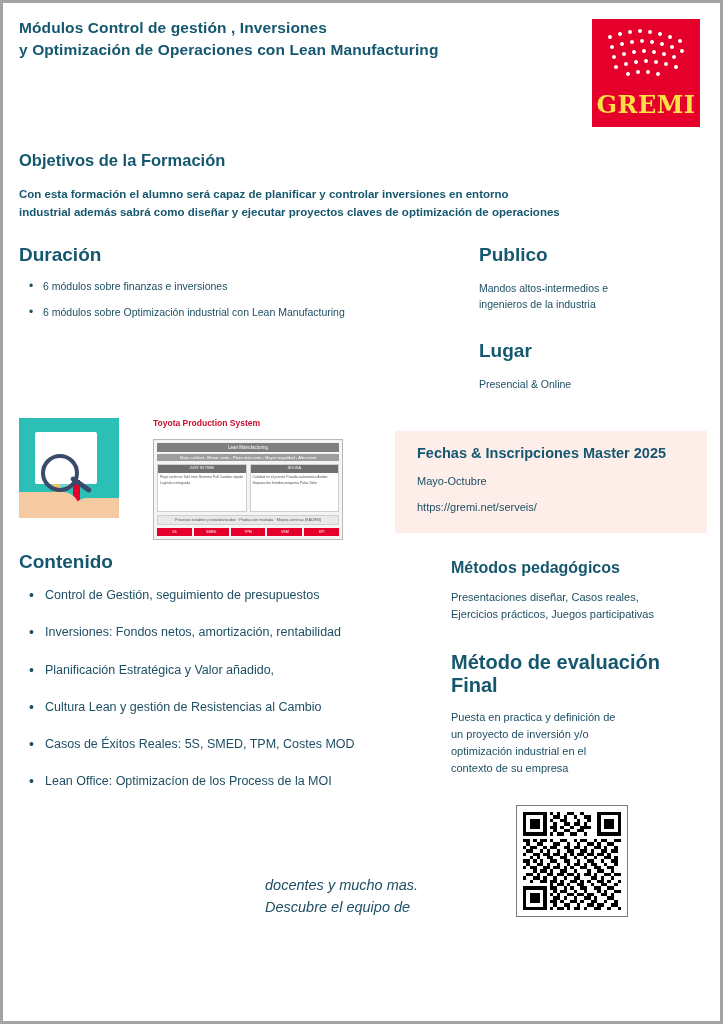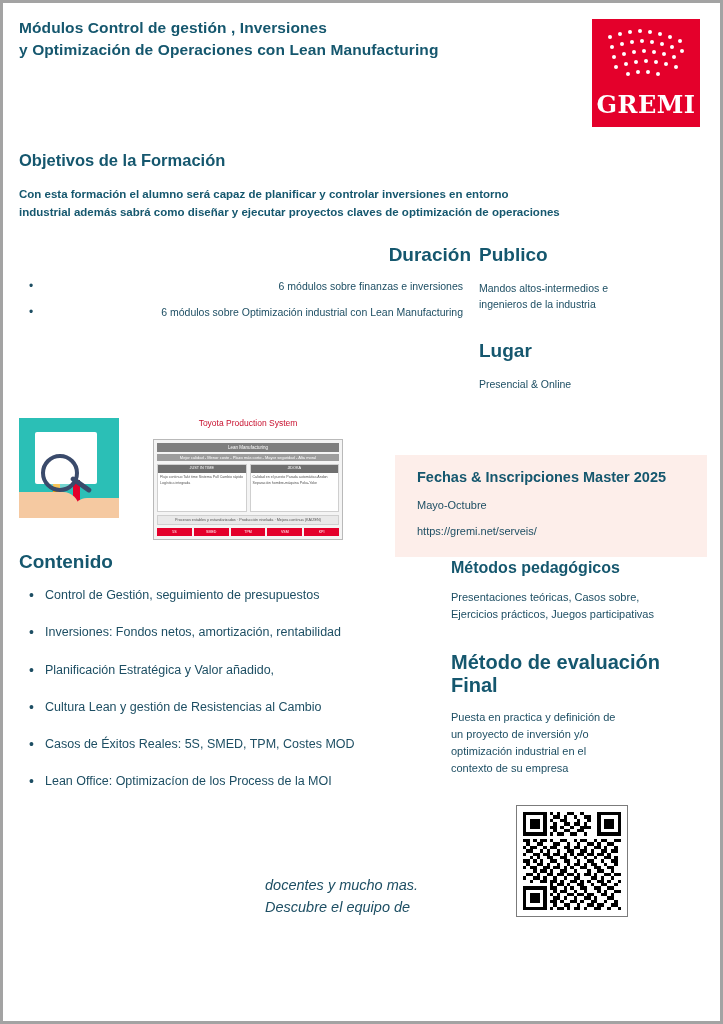--- a/index.html
+++ b/index.html
@@ -55,21 +55,21 @@
   .logo .dots {
     position: absolute;
     left: 10px; top: 8px; right: 10px;
     height: 62px;
   }
   .logo .logo-text {
     position: absolute;
     left: 0; right: 0;
     bottom: 8px;
     text-align: center;
-    color: #ffffff;
+    color: #fde047;
     font-size: 24px;
     font-weight: bold;
     letter-spacing: .5px;
     font-family: "DejaVu Serif", serif;
   }
 
   
   .h-objetivos {
     margin-top: 24px;
     font-size: 16.5px;
@@ -83,21 +83,21 @@
     color: #15576e;
     line-height: 1.55;
     max-width: 660px;
   }
 
   
   .cols {
     margin-top: 22px;
     display: flex;
   }
-  .col-left { width: 452px; text-align: right; }
+  .col-left { width: 452px; }
   .col-right { flex: 1; padding-left: 8px; }
 
   h2.sec {
     font-size: 19px;
     font-weight: bold;
     color: #15576e;
     margin: 0 0 14px 0;
   }
   ul.bullets {
     list-style: none;
@@ -193,23 +193,22 @@
     width: 46px; height: 20px;
     background: #f5c9a1;
     border-top-left-radius: 14px;
   }
 
   .img-tps {
     margin-left: 34px;
     width: 190px;
   }
   .tps-title {
-    text-align: center;
     font-size: 8.5px;
-    font-weight: normal;
+    font-weight: bold;
     color: #c8102e;
     margin-bottom: 11px;
   }
   .tps-house {
     border: 1px solid #b9b9b9;
     background: #f4f4f4;
     padding: 3px;
   }
   .tps-roof {
     background: #7f7f7f;
@@ -269,21 +268,21 @@
     color: #fff;
     font-size: 3.6px;
     text-align: center;
     padding: 2px 0;
   }
 
   
   .fechas-box {
     position: absolute;
     left: 392px;
-    top: 452px;
+    top: 428px;
     width: 312px;
     background: #fdeeea;
     padding: 14px 18px 20px 22px;
     box-sizing: border-box;
   }
   .fechas-title {
     font-size: 14.5px;
     font-weight: bold;
     color: #15576e;
     margin-bottom: 14px;
@@ -500,21 +499,21 @@
           <li>Inversiones: Fondos netos, amortización, rentabilidad</li>
           <li>Planificación Estratégica y Valor añadido,</li>
           <li>Cultura Lean y gestión de Resistencias al Cambio</li>
           <li>Casos de Éxitos Reales: 5S, SMED, TPM,  Costes MOD</li>
           <li>Lean Office: Optimizacíon de los Process  de la MOI</li>
         </ul>
       </div>
       <div class="lower-right">
         <div class="h-metodos">Métodos pedagógicos</div>
         <div class="plain med">
-          <div>Presentaciones teóricas, Casos sobre,</div>
+          <div>Presentaciones diseñar, Casos reales,</div>
           <div>Ejercicios prácticos, Juegos participativas</div>
         </div>
         <div class="h-metodo-eval">Método de evaluación Final</div>
         <div class="plain med">
           <div>Puesta en practica y definición de</div>
           <div>un proyecto de inversión y/o</div>
           <div>optimización industrial en el</div>
           <div>contexto de su empresa</div>
         </div>
       </div>

